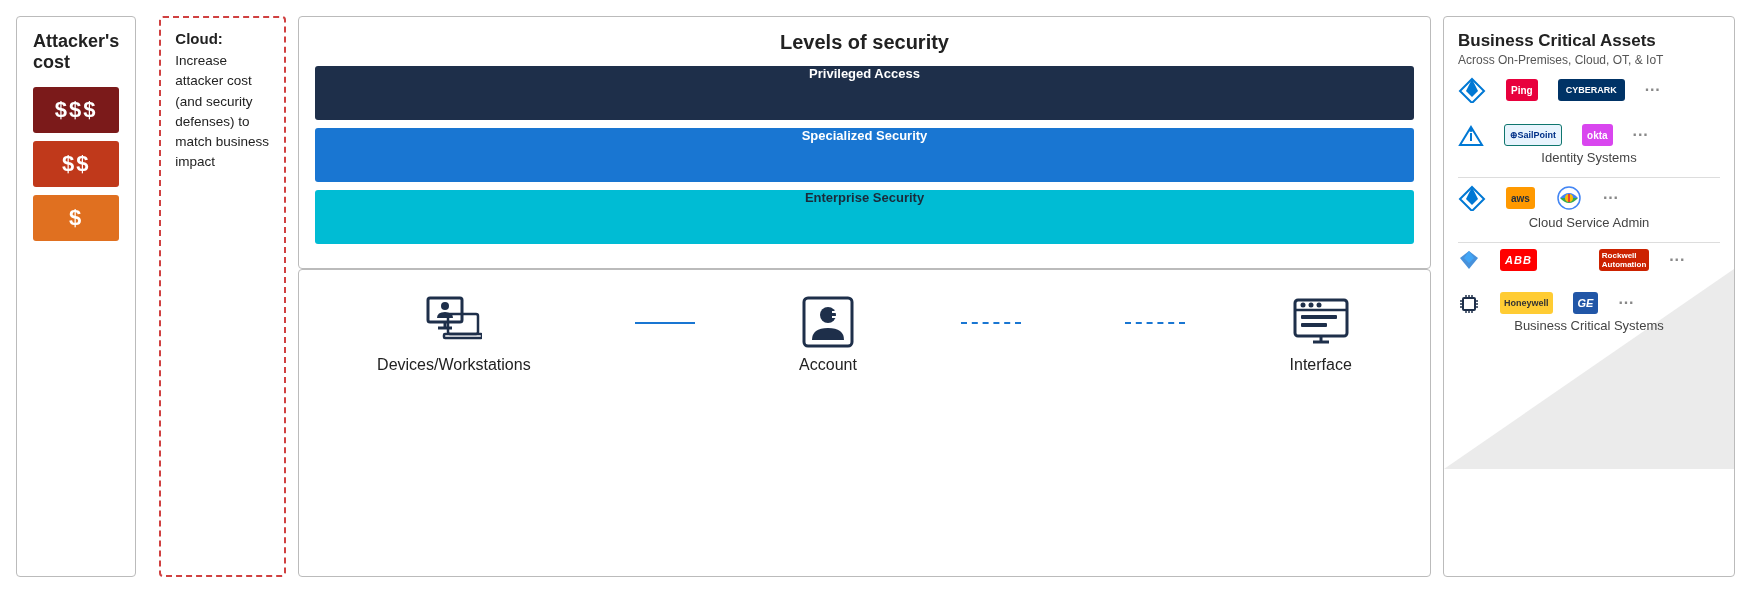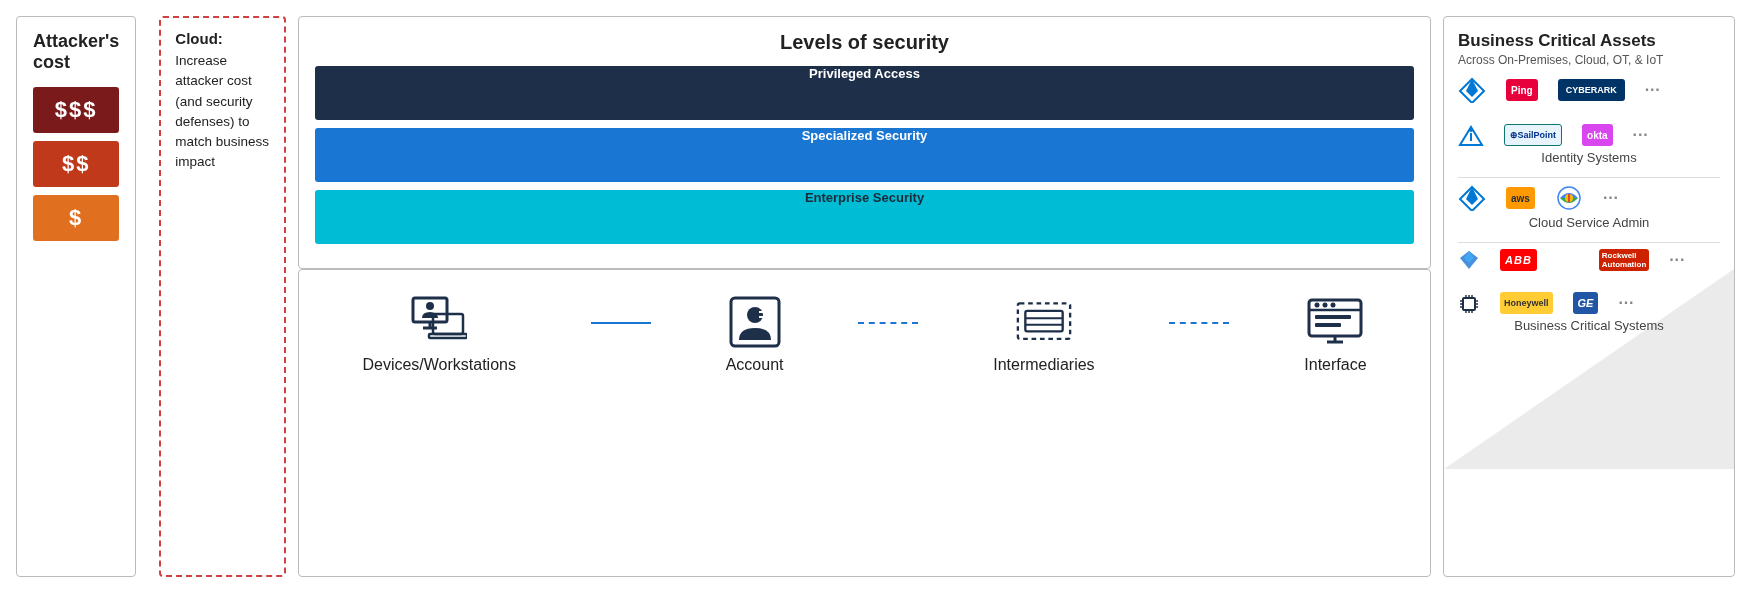--- a/index.html
+++ b/index.html
@@ -301,34 +301,20 @@
 
               <line x1="30" y1="16" x2="40" y2="16" stroke="#fff" stroke-width="2"></line>
               <line x1="30" y1="21" x2="40" y2="21" stroke="#fff" stroke-width="2"></line>
             </svg>
           </div>
           <div class="path-node-label">Account</div>
         </div>
 
         <div class="path-connector-dashed"></div>
 
-        <div class="path-node">
-          <div class="path-icon">
-            <svg width="60" height="52" viewBox="0 0 60 52">
-
-              <rect x="2" y="6" width="56" height="38" rx="2" fill="none" stroke="#1e2f4a" stroke-width="2.5" stroke-dasharray="5,4"></rect>
-
-              <rect x="10" y="14" width="40" height="22" rx="2" fill="none" stroke="#1e2f4a" stroke-width="2.5"></rect>
-
-              <line x1="10" y1="22" x2="50" y2="22" stroke="#1e2f4a" stroke-width="2"></line>
-              <line x1="10" y1="29" x2="50" y2="29" stroke="#1e2f4a" stroke-width="2"></line>
-            </svg>
-          </div>
-          <div class="path-node-label">Intermediaries</div>
-        </div>
 
         <div class="path-connector-dashed"></div>
 
         <div class="path-node">
           <div class="path-icon">
             <svg width="56" height="52" viewBox="0 0 56 52">
 
               <rect x="2" y="4" width="52" height="36" rx="3" fill="none" stroke="#1e2f4a" stroke-width="3"></rect>
 
               <line x1="2" y1="14" x2="54" y2="14" stroke="#1e2f4a" stroke-width="2.5"></line>

